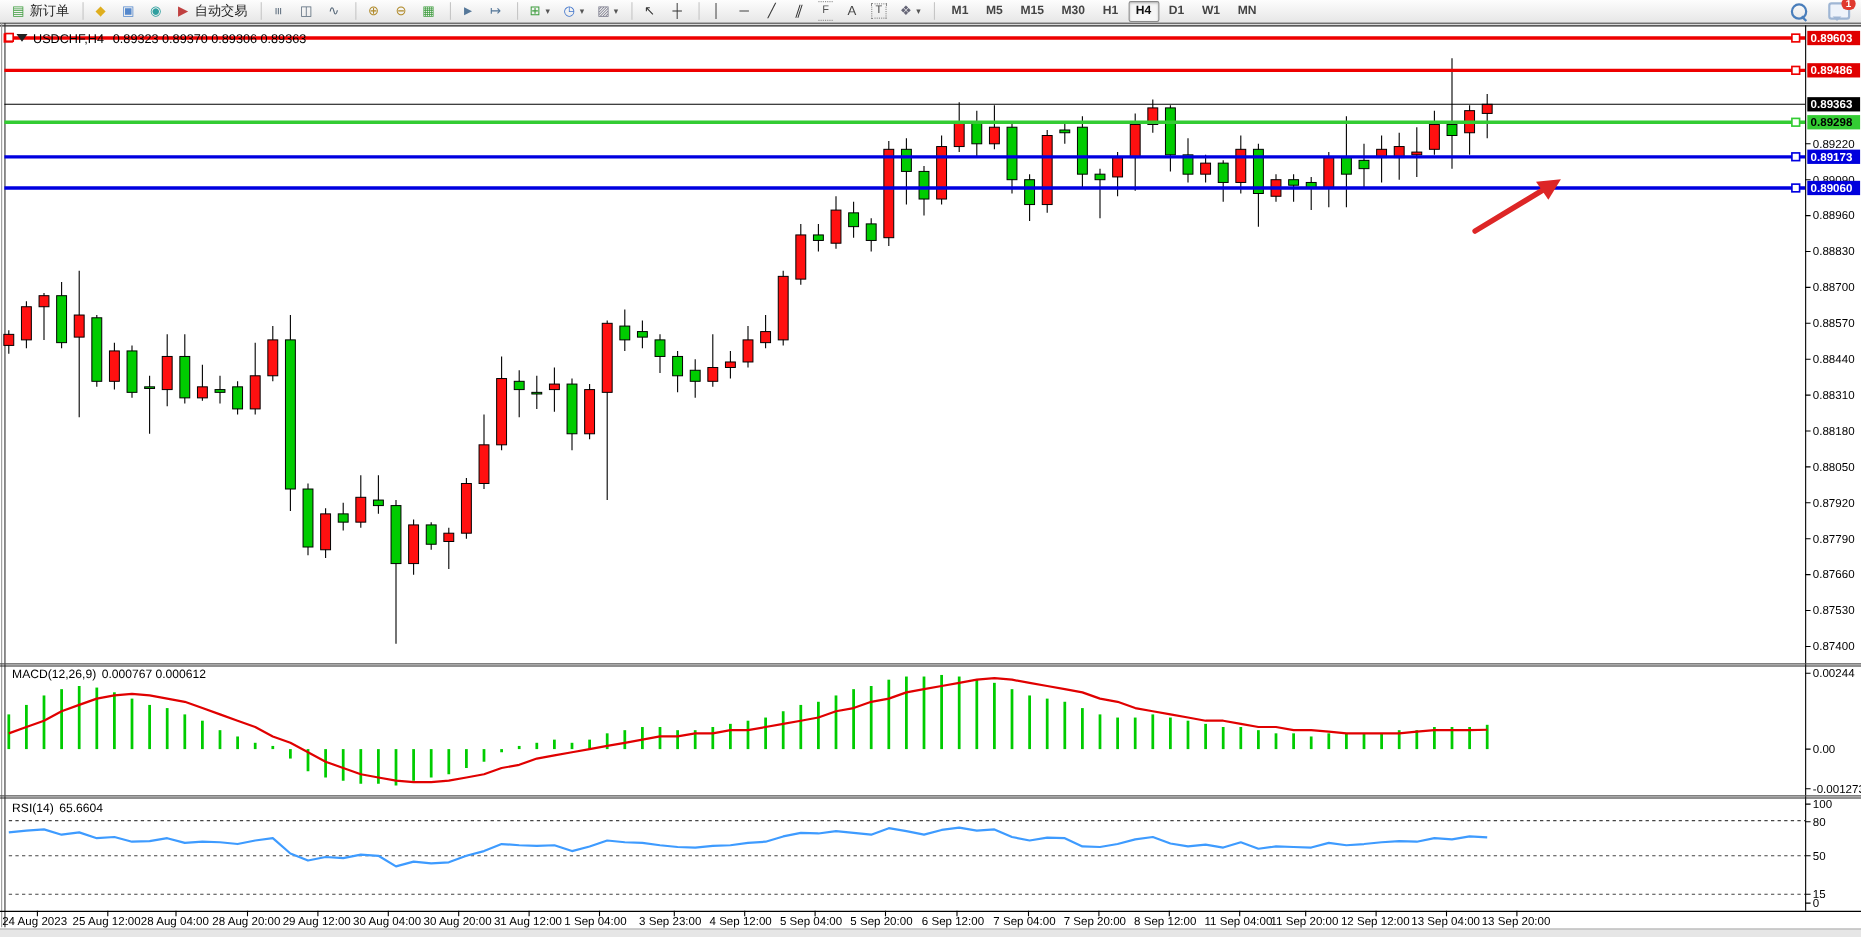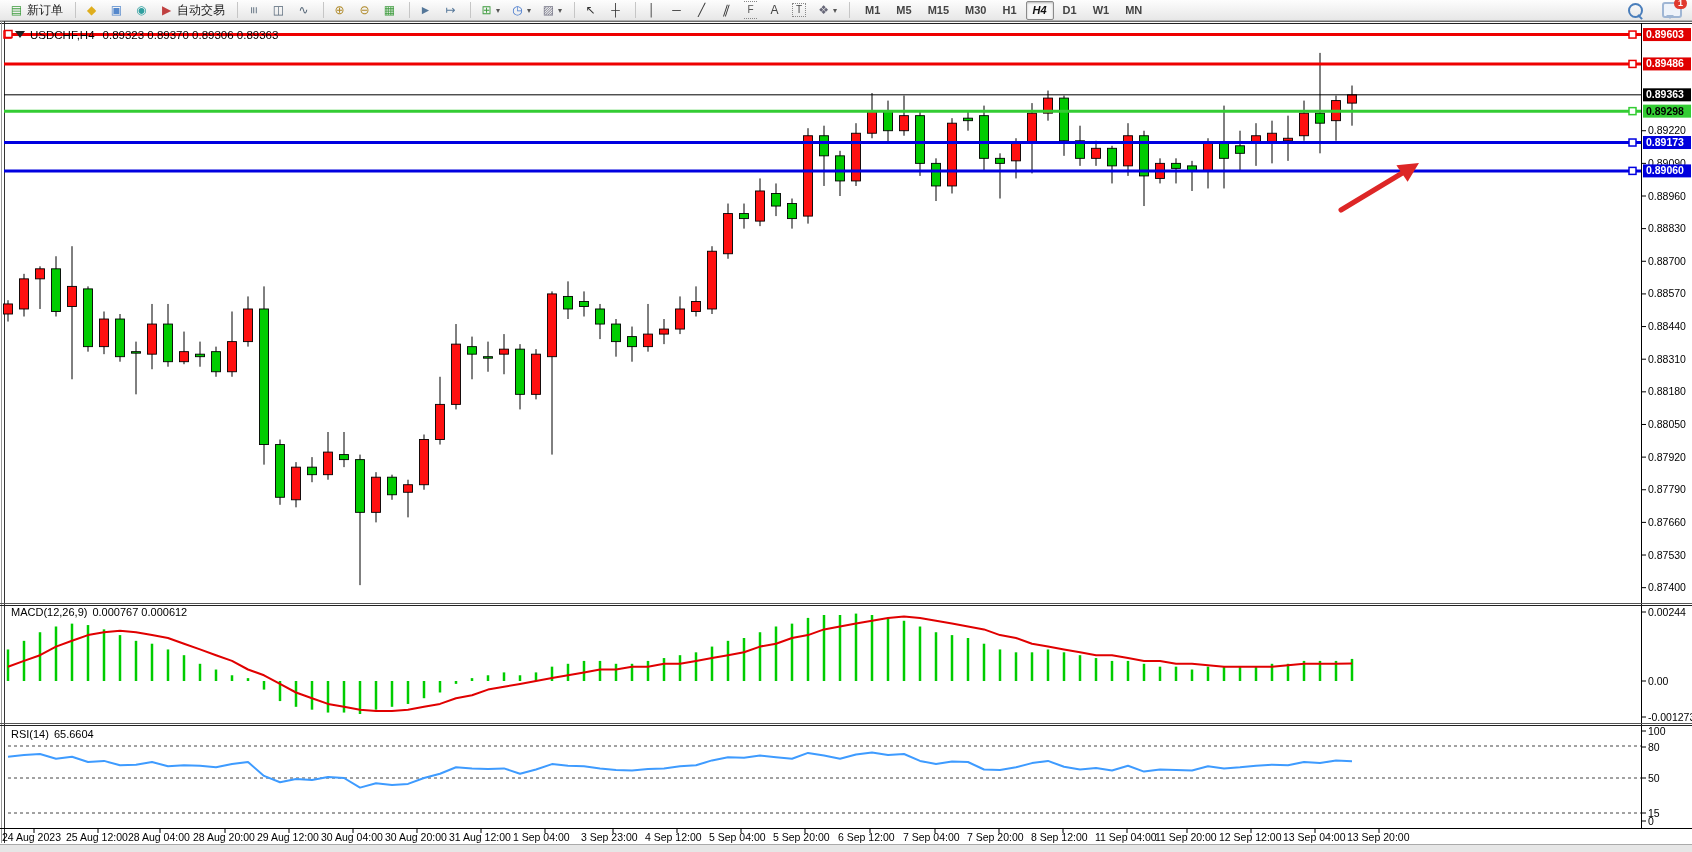--- a/index.html
+++ b/index.html
@@ -13,21 +13,21 @@
   .tb-label{font-size:12px;margin-left:3px;color:#222;}
   .caret{font-size:8px;color:#555;margin-left:2px;}
   .tb-sep{width:6px;height:16px;border-right:1px solid #c6c6c6;margin:0 3px 0 1px;}
   .rot90{transform:rotate(90deg);}
   .slant{transform:skewX(-18deg);}
   .fibo{border-top:1px dotted #888;border-bottom:1px dotted #888;font-size:10px;width:13px;}
   .boxed{border:1px dotted #888;font-size:10px;width:12px;height:12px;line-height:12px;}
   .tf-group{display:flex;align-items:flex-end;margin-left:4px;}
   .tf-btn{font-size:11px;font-weight:bold;color:#444;padding:1px 6px;height:15px;line-height:15px;margin:0 1px;
           border:1px solid transparent;border-radius:2px;}
-  .tf-btn.active{background:#f6f6f6;border:1px solid #8a8a8a;box-shadow:inset 0 1px 2px rgba(0,0,0,.25);color:#111;font-style:italic;}
+  .tf-btn.active{background:#f6f6f6;border:1px solid #8a8a8a;box-shadow:inset 0 1px 2px rgba(0,0,0,.25);color:#111;}
   #tb-right{margin-left:auto;display:flex;align-items:center;margin-right:10px;}
   .search-glass{position:relative;width:11px;height:11px;border:2px solid #4a7ebb;border-radius:50%;display:inline-block;}
   .search-glass::after{content:"";position:absolute;width:2px;height:6px;background:#4a7ebb;left:9px;top:9px;transform:rotate(-45deg);}
   .chat-bubble{position:relative;width:16px;height:12px;border:2px solid #9fb6d4;border-radius:3px;background:#eef3fa;margin-left:14px;display:inline-block;}
   .chat-bubble::after{content:"";position:absolute;left:2px;top:11px;border:4px solid transparent;border-top-color:#9fb6d4;}
   .chat-badge{position:absolute;top:-6px;right:-7px;background:#e03a2f;color:#fff;font-size:9px;font-weight:bold;
               min-width:11px;height:11px;line-height:11px;border-radius:6px;text-align:center;padding:0 1px;}
   
   #chart-svg{display:block;}
   text{font-family:"Liberation Sans",sans-serif;}

